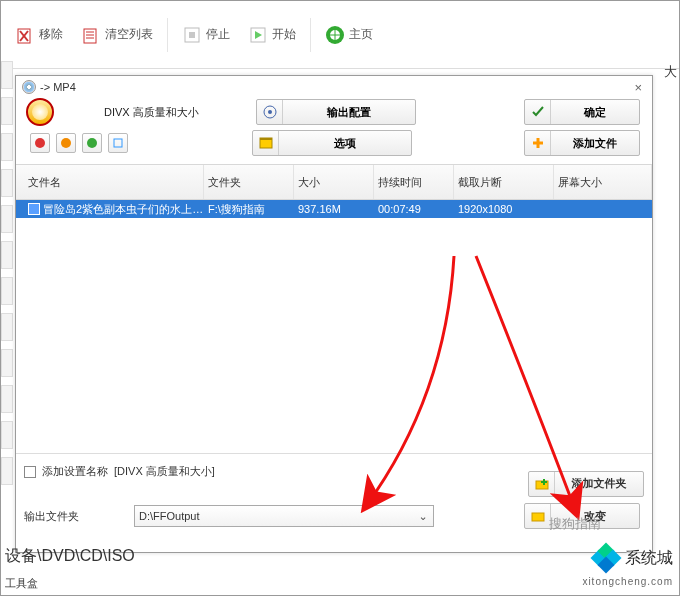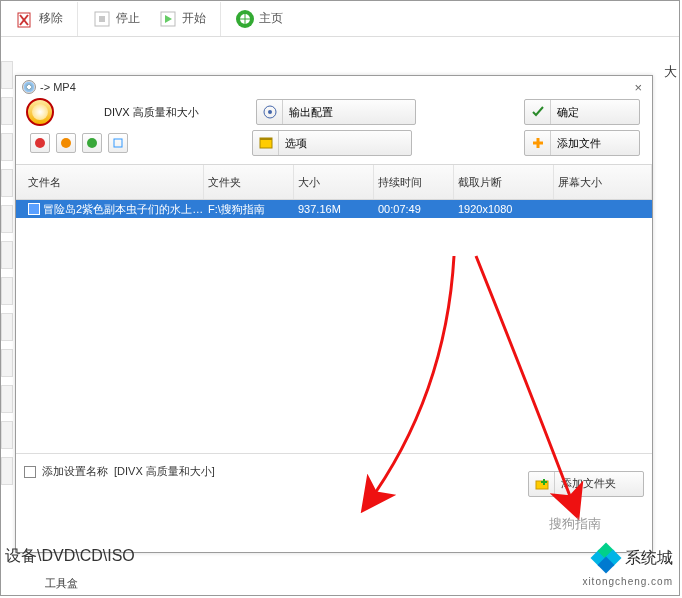--- a/index.html
+++ b/index.html
@@ -1,48 +1,48 @@
 <!DOCTYPE html>
 <html><head>
 <meta charset="utf-8">
 <style>
   * { box-sizing: border-box; font-family: "Microsoft YaHei", Arial, sans-serif; }
   body { margin: 0; width: 682px; height: 598px; background: #fff; overflow: hidden; position: relative; }
   .outer { border: 1px solid #999; width: 680px; height: 596px; position: relative; background:#fff; }
 
   
-  .back-toolbar { height: 36px; display:flex; align-items:center; gap:10px; padding:6px 10px; border-bottom:1px solid #ddd; }
+  .back-toolbar { height: 68px; display:flex; align-items:center; gap:10px; padding:6px 10px; border-bottom:1px solid #ddd; }
   .back-btn { display:flex; align-items:center; gap:4px; font-size:12px; color:#555; padding:4px; }
   .tb-ico { width:20px; height:20px; display:inline-flex; align-items:center; justify-content:center; }
   .sep { width:1px; height:34px; background:#e5e5e5; }
 
   
   .left-gutter { position:absolute; left:0; top:60px; width:12px; height:520px; }
   .gslot { width:12px; height:28px; margin-bottom:8px; background:#f3f3f3; border:1px solid #ddd; }
 
   
   .bottom-labels { position:absolute; left:4px; bottom:28px; font-size:16px; color:#333; }
-  .bottom-labels2 { position:absolute; left:4px; bottom:4px; font-size:11px; color:#333;margin-left:40px; }
+  .bottom-labels2 { position:absolute; left:4px; bottom:4px; font-size:11px; color:#333; }
 
   
   .dialog {
     position:absolute; left:14px; top:74px; width:638px; height:478px;
     border:1px solid #9b9b9b; background:#fff; box-shadow:0 0 4px rgba(0,0,0,0.15);
   }
   .titlebar { height:22px; display:flex; align-items:center; justify-content:space-between; padding:0 6px; font-size:11px; color:#333; }
   .titlebar .left { display:flex; align-items:center; gap:4px; }
   .disc-ico { width:14px; height:14px; border-radius:50%; background: radial-gradient(circle,#fff 20%,#8ab 22%,#9cf 60%,#ddd 62%); border:1px solid #999; }
   .close { font-size:13px; color:#666; cursor:pointer; padding:0 4px; }
   .fmt-icon { width:28px; height:28px; border-radius:50%; border:2px solid #b00; background:linear-gradient(#ffe9a0,#f6b000); position:relative; margin:0 8px 0 2px;}
   .fmt-icon::after{content:"";position:absolute;inset:4px;border-radius:50%;background:radial-gradient(#fff,#ffd966);}
   .profile-label { font-size:11px; color:#222; margin-left:42px; }
 
   .btn { height:26px; border:1px solid #b9b9b9; background:linear-gradient(#fdfdfd,#ededed); display:inline-flex; align-items:center; font-size:11px; border-radius:2px; }
   .btn .bico { width:26px; height:24px; display:flex; align-items:center; justify-content:center; border-right:1px solid #d0d0d0; }
-  .btn .blab { flex:1; padding:0 6px; }
+  .btn .blab { flex:1; text-align:center; padding:0 6px;font-weight:bold; }
 
   .row1 { display:grid; grid-template-columns: 224px 170px 1fr 120px; gap:8px; align-items:center; padding:0 8px; }
   .row2 { display:grid; grid-template-columns: 224px 170px 1fr 120px; gap:4px; align-items:center; padding:4px 8px 8px 8px; }
 
   .mini-icons { display:flex; gap:6px; padding-left:6px; }
   .mini { width:20px; height:20px; border:1px solid #bbb; border-radius:2px; background:linear-gradient(#fff,#eee); display:flex; align-items:center; justify-content:center; font-size:11px; }
   .mini.red svg circle{fill:#d33;} .mini.orange svg circle{fill:#f28b00;} .mini.green svg circle{fill:#39a83a;}
 
   
   .list-head { display:grid; grid-template-columns: 180px 90px 80px 80px 100px 1fr; font-size:11px; background:linear-gradient(#fbfbfb,#efefef); border-top:1px solid #d8d8d8; border-bottom:1px solid #d8d8d8; height:36px; align-items:center; padding-left:8px; color:#333;}
@@ -80,20 +80,29 @@
   <div class="back-toolbar">
     <div class="back-btn">
       <span class="tb-ico">
           <svg width="18" height="18">
             <rect x="2" y="3" width="12" height="14" fill="#fff" stroke="#c33"></rect>
             <line x1="4" y1="5" x2="12" y2="15" stroke="#c33" stroke-width="2"></line>
             <line x1="12" y1="5" x2="4" y2="15" stroke="#c33" stroke-width="2"></line>
           </svg>
         </span>
       <span>移除</span>
+    </div>
+    <div class="back-btn">
+      <span class="tb-ico">
+          <svg width="18" height="18">
+            <rect x="2" y="3" width="12" height="14" fill="#fff" stroke="#c33"></rect>
+            <path d="M4 6h8M4 9h8M4 12h8" stroke="#c33"></path>
+          </svg>
+        </span>
+      <span>清空列表</span>
     </div>
     <div class="sep"></div>
     <div class="back-btn">
       <span class="tb-ico">
           <svg width="18" height="18">
             <rect x="2" y="2" width="14" height="14" fill="#fff" stroke="#bbb"></rect>
             <rect x="6" y="6" width="6" height="6" fill="#c8c8c8"></rect>
           </svg>
         </span>
       <span>停止</span>
@@ -243,20 +252,36 @@
           <span class="bico">
               <svg width="14" height="14">
                 <rect x="1" y="4" width="12" height="8" fill="#fc0" stroke="#c90"></rect>
                 <path d="M9 2v6M6 5h6" stroke="#2a2" stroke-width="2"></path>
               </svg>
             </span>
           <span class="blab">添加文件夹</span>
         </div>
       </div>
 
+      <div class="outrow">
+        <span>输出文件夹</span>
+        <div class="combo">
+          <span>D:\FFOutput</span>
+          <span class="dd">⌄</span>
+        </div>
+        <div></div>
+        <div class="btn side-btn">
+          <span class="bico">
+              <svg width="14" height="14">
+                <rect x="1" y="4" width="12" height="8" fill="#fc0" stroke="#c90"></rect>
+              </svg>
+            </span>
+          <span class="blab">改变</span>
+        </div>
+      </div>
     </div>
 
     <svg class="arrows" width="638" height="478">
       <defs>
         <marker id="ah" markerWidth="12" markerHeight="12" refX="9" refY="6" orient="auto">
           <path d="M0,0 L12,6 L0,12 L3,6 Z" fill="#e11"></path>
         </marker>
       </defs>
       <path d="M438 180 Q430 320 350 430" stroke="#e11" stroke-width="3" fill="none" marker-end="url(#ah)"></path>
       <path d="M460 180 Q520 330 560 436" stroke="#e11" stroke-width="3" fill="none" marker-end="url(#ah)"></path>

